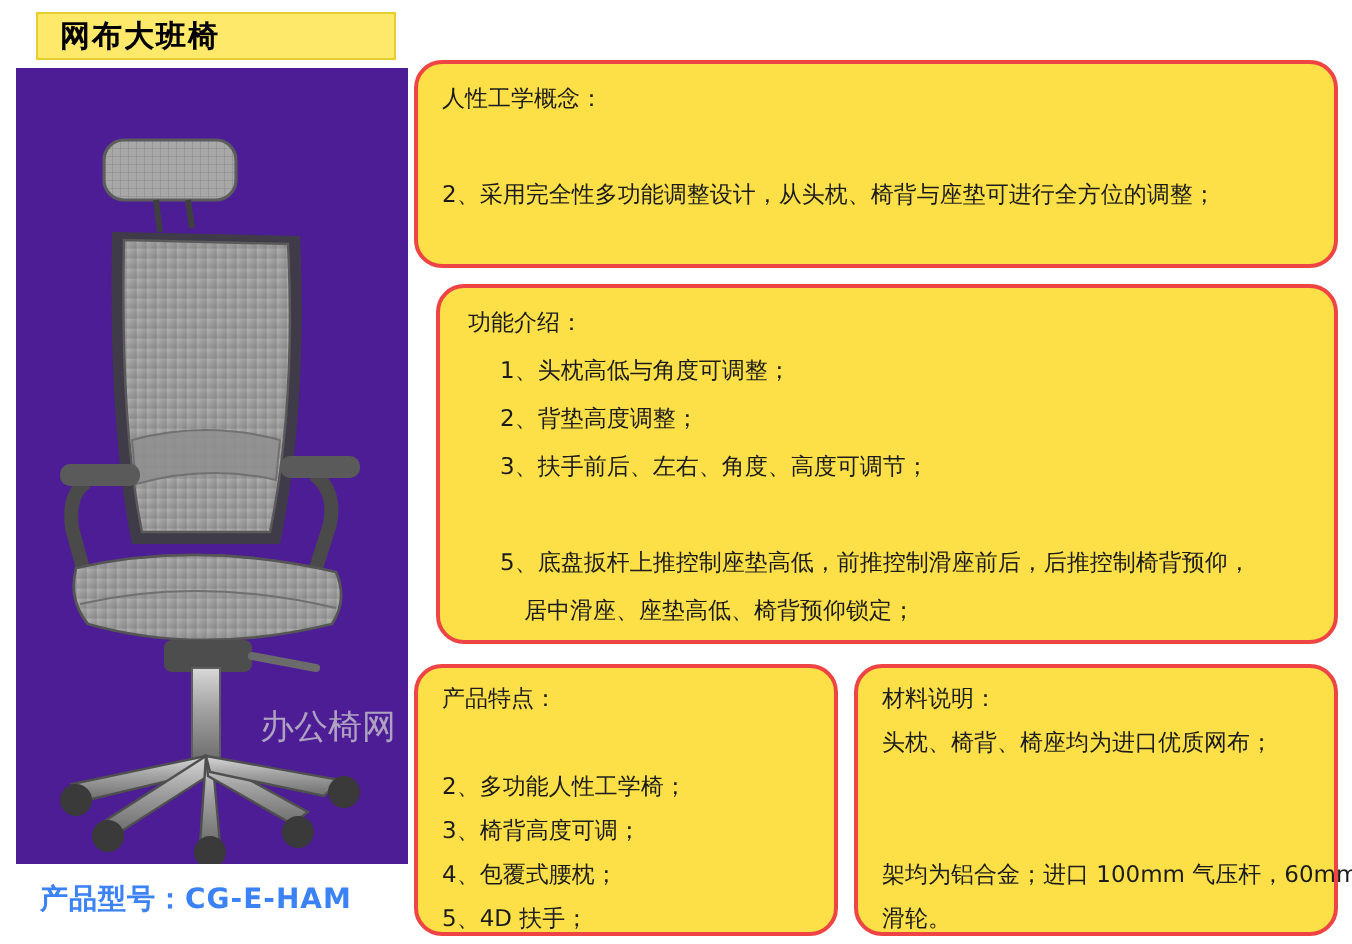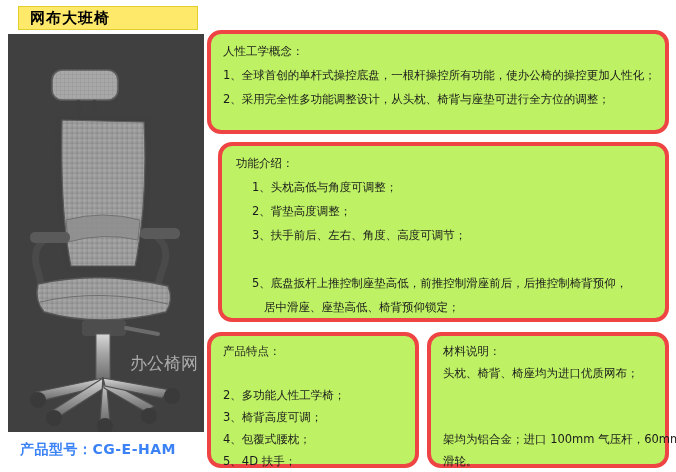--- a/index.html
+++ b/index.html
@@ -44,21 +44,21 @@
     white-space: nowrap;
   }
 
   
   .photo-area {
     position: absolute;
     left: 8px;
     top: 34px;
     width: 196px;
     height: 398px;
-    background: #404040;
+    background: #4c1d95;
     overflow: hidden;
   }
   .chair-svg {
     position: absolute;
     left: 0;
     top: 0;
   }
   .watermark {
     position: absolute;
     left: 122px;
@@ -79,23 +79,23 @@
     font-weight: bold;
     color: #3b82f6;
     white-space: nowrap;
     letter-spacing: 0.5px;
   }
 
   
   .rbox {
     position: absolute;
     box-sizing: border-box;
-    border: 4px solid #ef4444;
+    border: 2px solid #ef4444;
     border-radius: 14px;
-    background: #bef264;
+    background: #fde047;
   }
   .box-concept { left: 207px; top: 30px;  width: 462px; height: 104px; }
   .box-func    { left: 218px; top: 142px; width: 451px; height: 180px; }
   .box-feat    { left: 207px; top: 332px; width: 212px; height: 136px; }
   .box-mat     { left: 427px; top: 332px; width: 242px; height: 136px; }
 
   .bx-head {
     position: absolute;
     font-size: 11.5px;
     color: #1b1b1b;
@@ -180,21 +180,20 @@
         <ellipse cx="164" cy="362" rx="8" ry="8"></ellipse>
       </g>
     </svg>
     <div class="watermark">办公椅网</div>
   </div>
 
   <div class="model-line">产品型号：CG-E-HAM</div>
 
   <div class="rbox box-concept">
     <div class="bx-head" style="left:12px; top:10px;">人性工学概念：</div>
-    <div class="bx-line" style="left:12px; top:34px;">1、全球首创的单杆式操控底盘，一根杆操控所有功能，使办公椅的操控更加人性化；</div>
     <div class="bx-line" style="left:12px; top:58px;">2、采用完全性多功能调整设计，从头枕、椅背与座垫可进行全方位的调整；</div>
   </div>
 
   <div class="rbox box-func">
     <div class="bx-head" style="left:14px; top:10px;">功能介绍：</div>
     <div class="bx-line" style="left:30px; top:34px;">1、头枕高低与角度可调整；</div>
     <div class="bx-line" style="left:30px; top:58px;">2、背垫高度调整；</div>
     <div class="bx-line" style="left:30px; top:82px;">3、扶手前后、左右、角度、高度可调节；</div>
     <div class="bx-line" style="left:30px; top:130px;">5、底盘扳杆上推控制座垫高低，前推控制滑座前后，后推控制椅背预仰，</div>
     <div class="bx-line" style="left:42px; top:154px;">居中滑座、座垫高低、椅背预仰锁定；</div>

